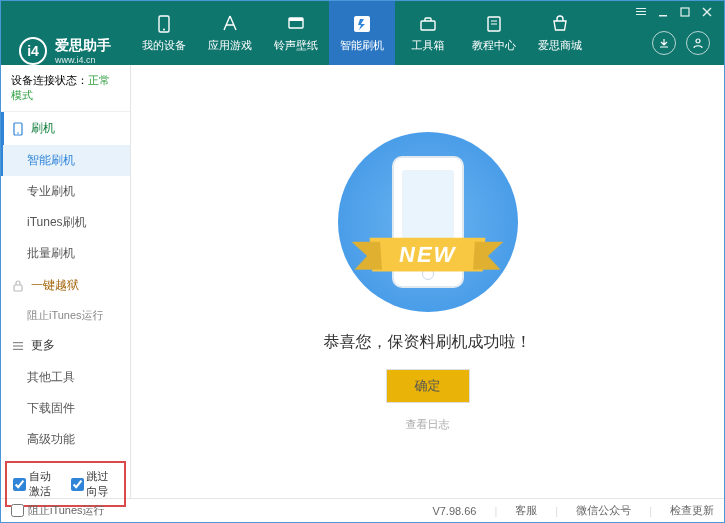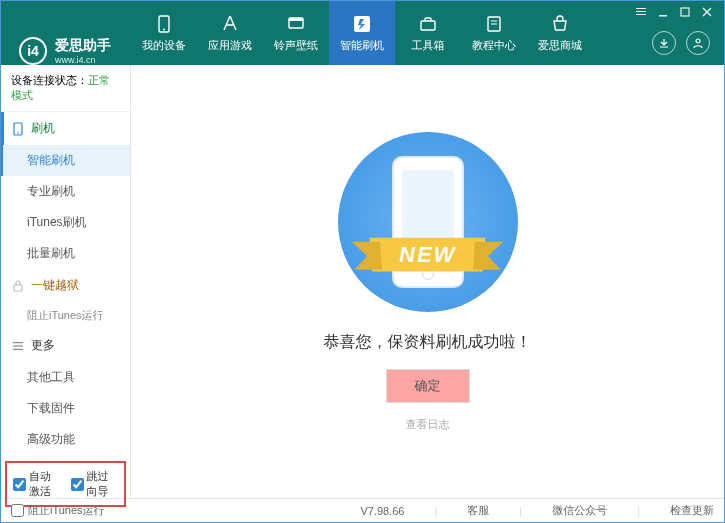--- a/index.html
+++ b/index.html
@@ -37,25 +37,25 @@
 .main { flex: 1; display: flex; flex-direction: column; align-items: center; justify-content: center; position: relative; }
 .hero { width: 180px; height: 180px; background: radial-gradient(circle, #6bb5f2 0%, #4a9de8 70%); border-radius: 50%; display: flex; align-items: center; justify-content: center; position: relative; margin-bottom: 20px; }
 .phone { width: 72px; height: 132px; background: #fff; border-radius: 10px; border: 2px solid #e0e8f0; position: relative; }
 .phone::before { content: ''; position: absolute; top: 12px; left: 8px; right: 8px; bottom: 18px; background: #eaf4fc; border-radius: 3px; }
 .phone::after { content: ''; position: absolute; bottom: 6px; left: 50%; transform: translateX(-50%); width: 10px; height: 10px; border: 1.5px solid #cbd8e5; border-radius: 50%; }
 .ribbon { position: absolute; bottom: 40px; background: #f8c843; color: #fff; font-weight: bold; font-size: 22px; font-style: italic; padding: 4px 28px; letter-spacing: 2px; transform: perspective(50px) rotateX(-4deg); }
 .ribbon::before, .ribbon::after { content: ''; position: absolute; top: 4px; width: 0; height: 0; border: 14px solid #e0b030; }
 .ribbon::before { left: -18px; border-left-color: transparent; }
 .ribbon::after { right: -18px; border-right-color: transparent; }
 .success-text { font-size: 16px; color: #333; margin-bottom: 16px; }
-.ok-btn { border: 1px solid #ddd; background: #fca5a5; padding: 7px 28px; font-size: 13px; color: #555; cursor: pointer; margin-bottom: 14px; }
+.ok-btn { border: 1px solid #ddd; background: #eab308; padding: 7px 28px; font-size: 13px; color: #555; cursor: pointer; margin-bottom: 14px; }
 .log-link { color: #aaa; font-size: 11px; cursor: pointer; }
 .footer { height: 24px; border-top: 1px solid #e5e5e5; display: flex; align-items: center; padding: 0 10px; font-size: 11px; color: #666; }
 .footer-left { display: flex; align-items: center; gap: 4px; }
-.footer-right { margin-left: auto; display: flex; gap: 30px; align-items: center; }
+.footer-right { margin-left: auto; display: flex; gap: 18px; align-items: center; }
 .footer-right span { cursor: pointer; }
 .sep { color: #ddd; }
 </style>
 </head>
 <body>
 
 <div class="header">
   <div class="logo-block">
     <div class="logo-circle">i4</div>
     <div class="logo-text">

